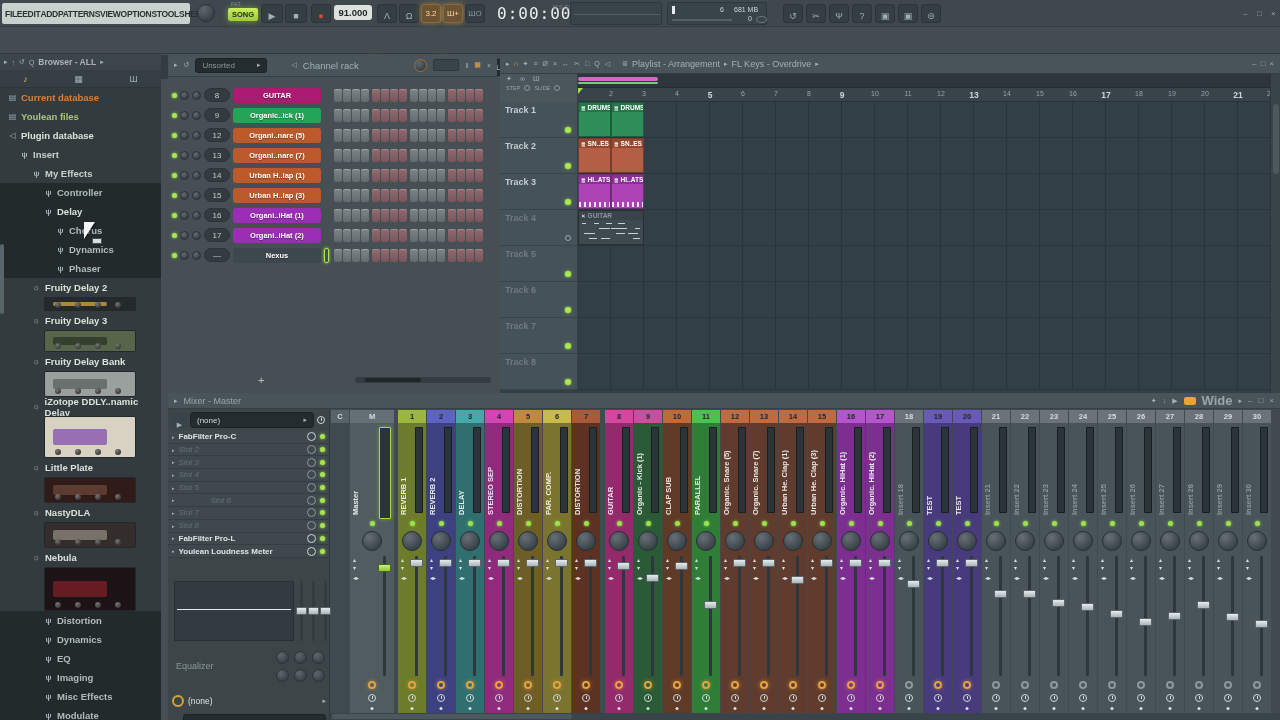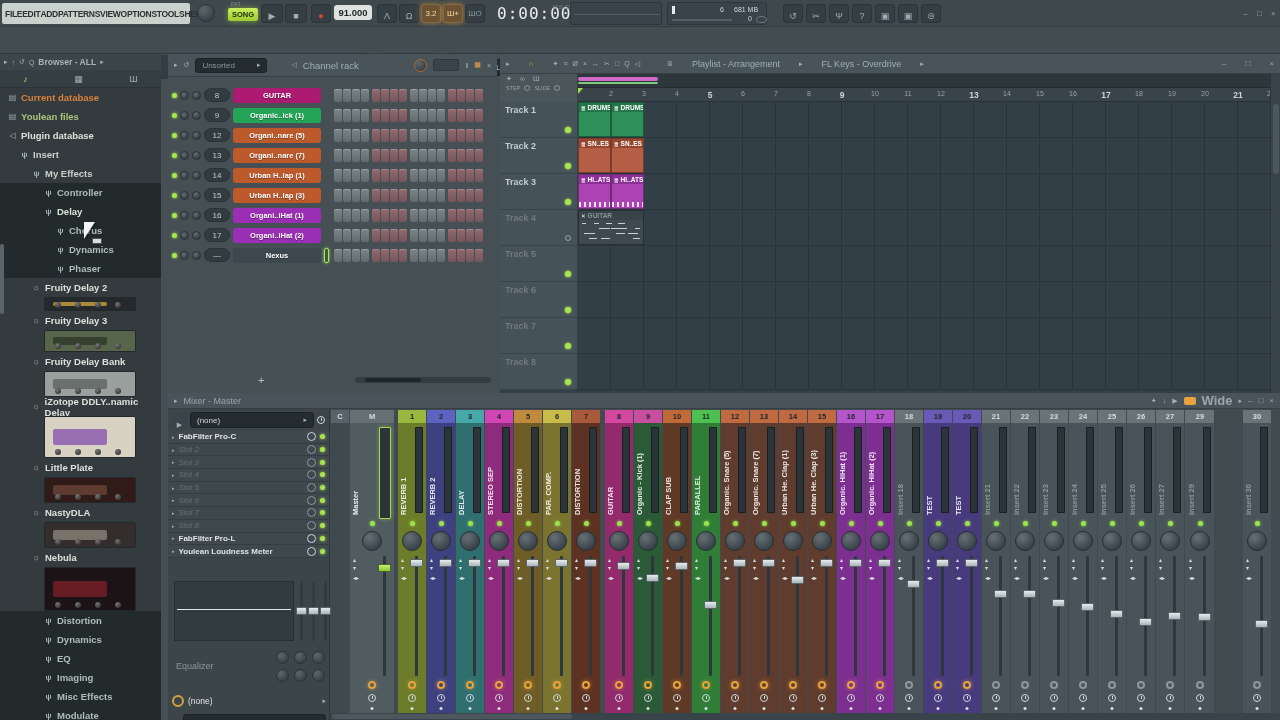--- a/index.html
+++ b/index.html
@@ -57,21 +57,21 @@
   .namebtn { width:88px; height:15px; border-radius:3px; color:#fff; font-size:7.5px; font-weight:bold; text-align:center; line-height:15px; text-shadow:0 1px 1px rgba(0,0,0,.4); }
   .mutecol { width:5px; height:15px; border-radius:2px; }
   .steps { display:flex; gap:3px; margin-left:2px; }
   .stepgrp { display:flex; gap:1px; }
   .step { width:8px; height:13px; border-radius:2px; }
   .step.even { background:linear-gradient(#7b8486,#626b6d); box-shadow:inset 0 1px 0 rgba(255,255,255,.25); }
   .step.odd  { background:linear-gradient(#93696f,#77555c); box-shadow:inset 0 1px 0 rgba(255,255,255,.2); }
 
   
   #playlist { left:500px; top:54px; width:780px; height:339px; background:#323f46; }
-  #pl-title { height:20px; background:#49545a; border-bottom:1px solid #353f44; display:flex; align-items:center; gap:19px; padding:0 6px; color:#9fb0b6; }
+  #pl-title { height:20px; background:#49545a; border-bottom:1px solid #353f44; display:flex; align-items:center; gap:4px; padding:0 6px; color:#9fb0b6; }
   #pl-scrollrow { position:absolute; left:78px; top:20px; width:692px; height:14px; background:#2d373b; border-bottom:1px solid #232d31; }
   #pl-corner { position:absolute; left:0; top:20px; width:78px; height:28px; background:#4b565b; border-right:1px solid #353f44; color:#c3ccd0; }
   #pl-timeline { position:absolute; left:78px; top:34px; width:692px; height:14px; background:#39444a; border-bottom:1px solid #28323a; }
   .bar-num { position:absolute; top:2px; transform:translateX(-50%); font-size:7px; color:#93a4ab; }
   .bar-num.big { font-size:8.5px; color:#c8d6da; font-weight:bold; }
   .pl-trackhead { position:absolute; left:0; width:78px; height:36px; background:#46525a; border-bottom:1px solid #39434a; border-right:1px solid #353f44; }
   .pl-trackname { font-size:9px; font-weight:bold; padding:3px 0 0 5px; color:#c3cdd0; }
   .pl-trackname.dim { color:#6f7a7f; }
   .pl-lane { position:absolute; left:78px; width:692px; height:36px; border-bottom:1px solid #2a353b;
     background:repeating-linear-gradient(90deg, #293archive 0); }
@@ -930,21 +930,21 @@
             <span class="sled"></span>
           </div>
           <div class="slot-row">
             <span class="icon sm" style="font-size: 5px;">▸</span>
             <span class="slot-label off" style="color: rgb(101, 113, 118); font-style: italic; font-weight: normal;">Slot 5</span>
             <span class="ring" style="border-color: rgb(141, 151, 156);"></span>
             <span class="sled"></span>
           </div>
           <div class="slot-row">
             <span class="icon sm" style="font-size: 5px;">▸</span>
-            <span class="slot-label off" style="color: rgb(101, 113, 118); font-style: italic; font-weight: normal;">Slot 6</span>
+            <span class="slot-label off" style="color: rgb(101, 113, 118); font-style: italic; font-weight: normal; margin-left: 32px;">Slot 6</span>
             <span class="ring" style="border-color: rgb(141, 151, 156);"></span>
             <span class="sled"></span>
           </div>
           <div class="slot-row">
             <span class="icon sm" style="font-size: 5px;">▸</span>
             <span class="slot-label off" style="color: rgb(101, 113, 118); font-style: italic; font-weight: normal;">Slot 7</span>
             <span class="ring" style="border-color: rgb(141, 151, 156);"></span>
             <span class="sled"></span>
           </div>
           <div class="slot-row">
@@ -1552,21 +1552,21 @@
               <div style="margin-top:2px;">◂▸</div>
             </div>
             <div class="s-fadtrack"></div>
             <div class="s-fader" style="top: 177.8px;"></div>
             <div class="s-ic fxring" style="top: 258px;"></div>
             <div class="s-ic clockring" style="top: 271px;"></div>
             <div class="s-ic s-dot" style="top: 284px;"></div>
             <div class="s-ic s-caret" style="top: 290px;">^</div>
           </div>
         </div>
-        <div class="strip" style="left: 856px; width: 28px;">
+        <div class="strip" style="left: 884px; width: 28px;">
           <div class="s-hdr" style="background: rgb(106, 116, 120); color: rgb(213, 221, 224);">29</div>
           <div class="s-body" style="background: rgb(73, 84, 90);">
             <div class="s-name" style="color: rgb(141, 151, 156);">Insert 29</div>
             <div class="s-meter"></div>
             <div class="s-led"></div>
             <div class="s-knob"></div>
             <div class="s-arrows">
               <div>▴<br>▾</div>
               <div style="margin-top:2px;">◂▸</div>
             </div>

